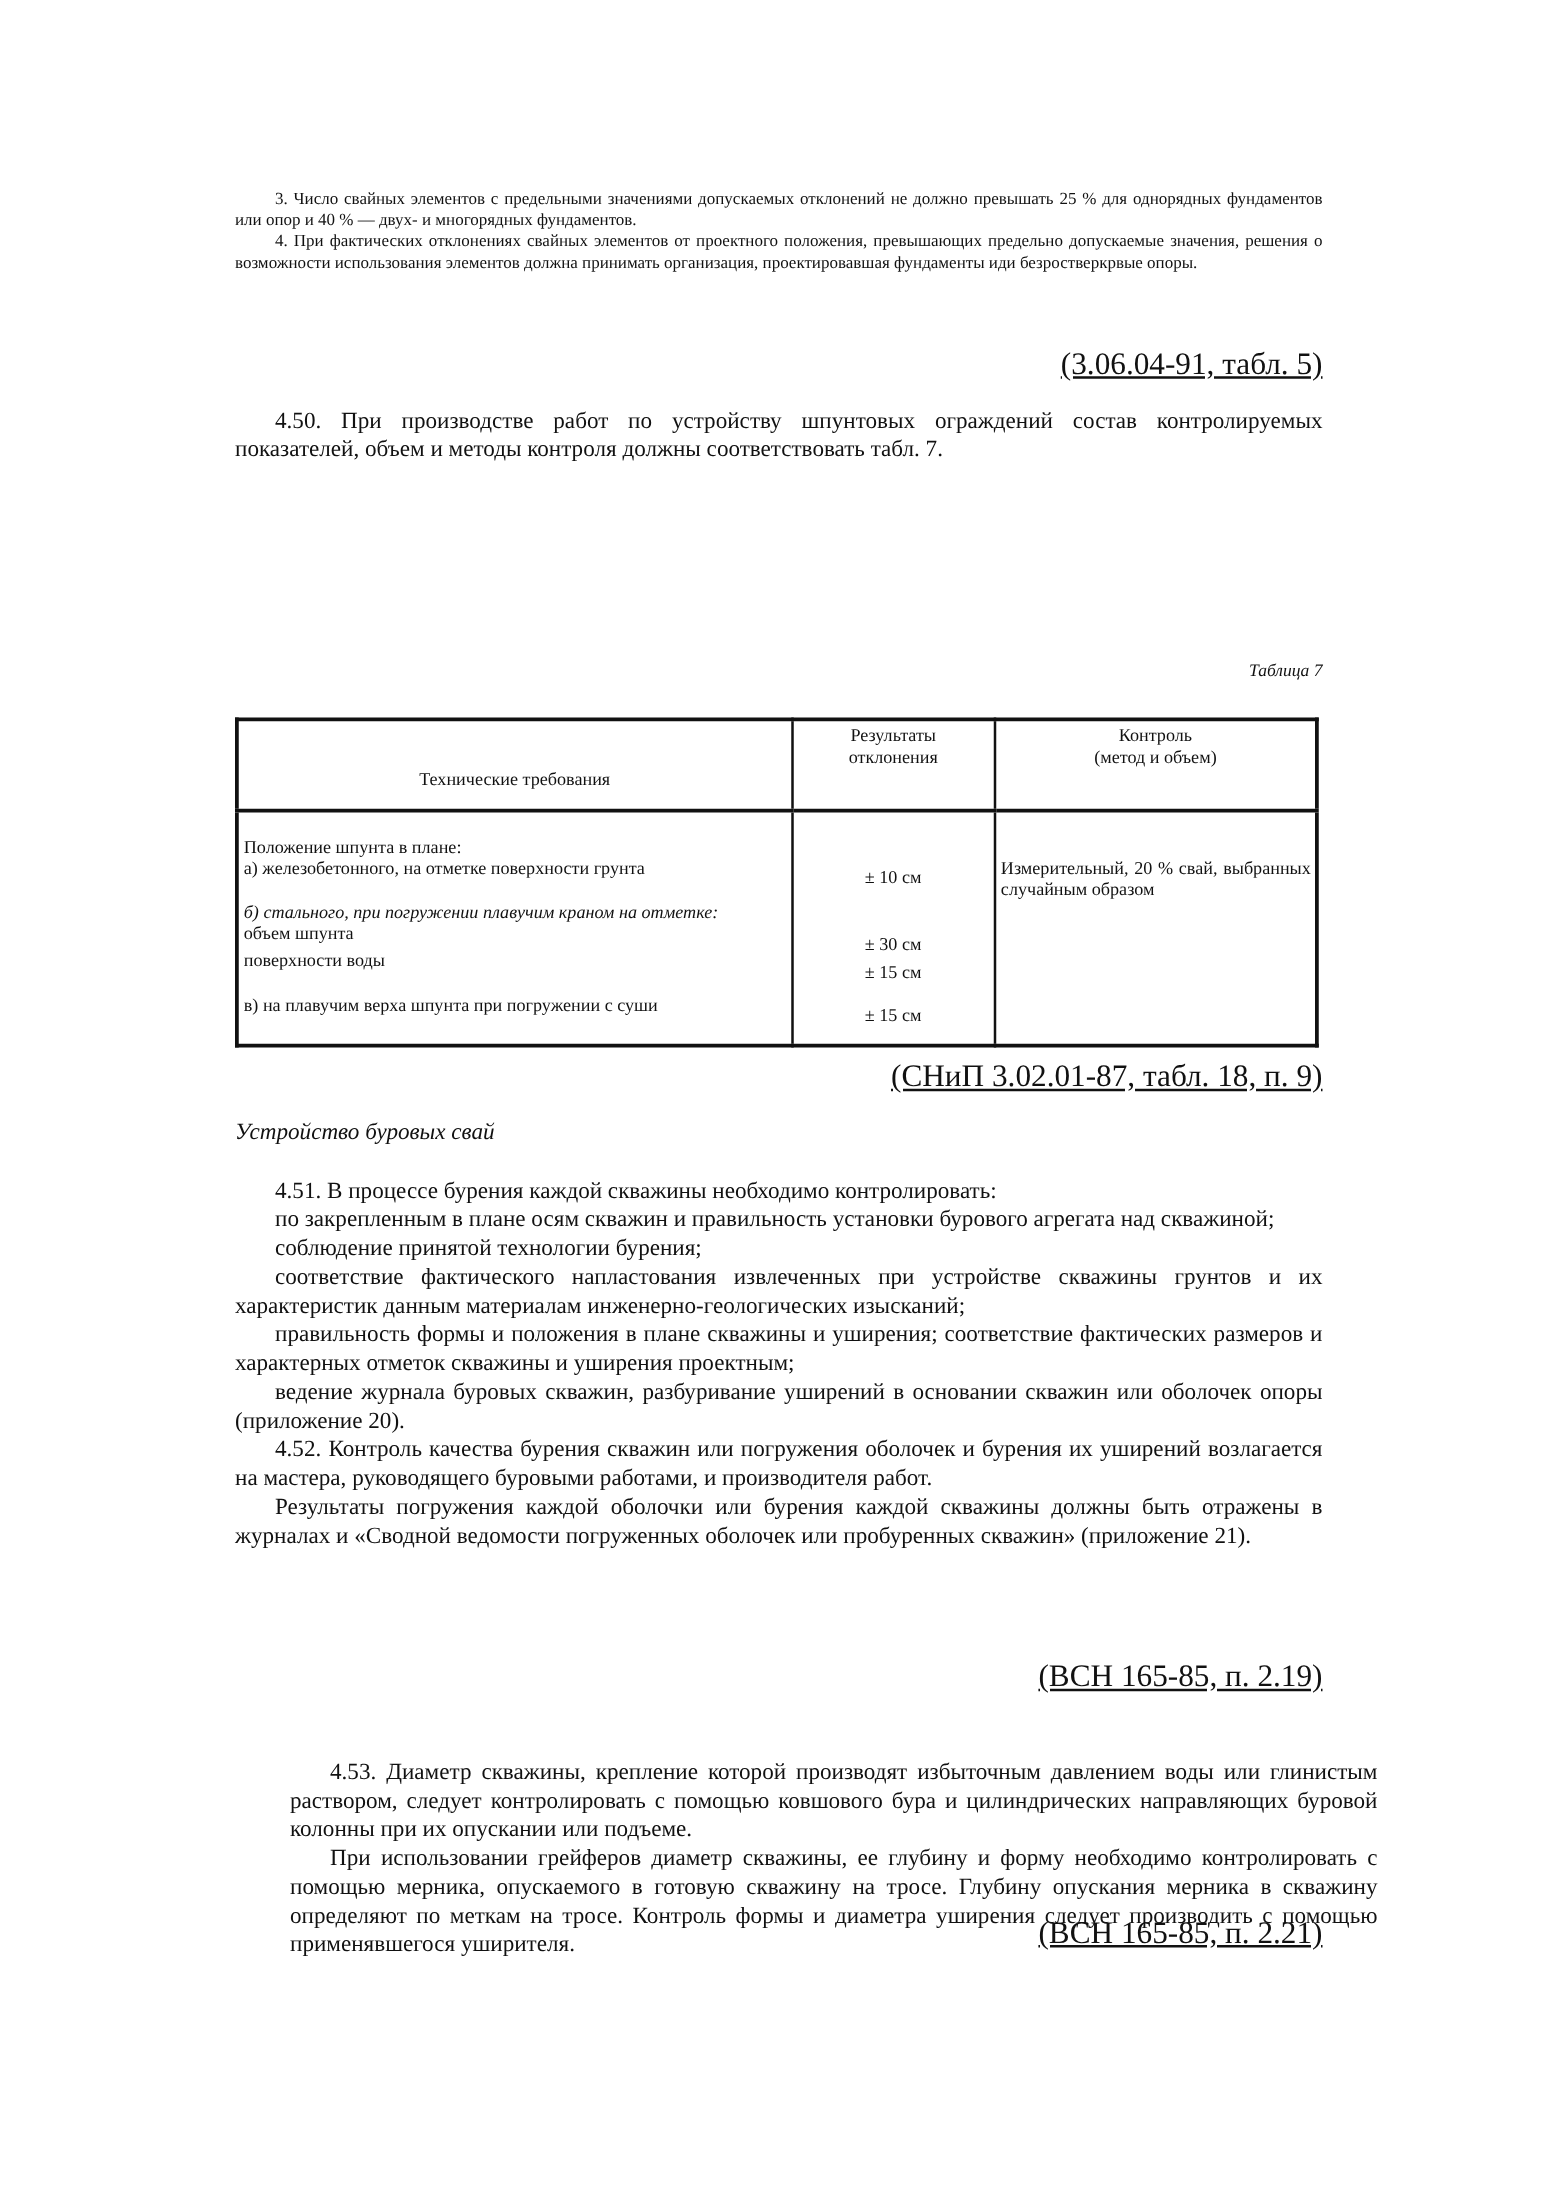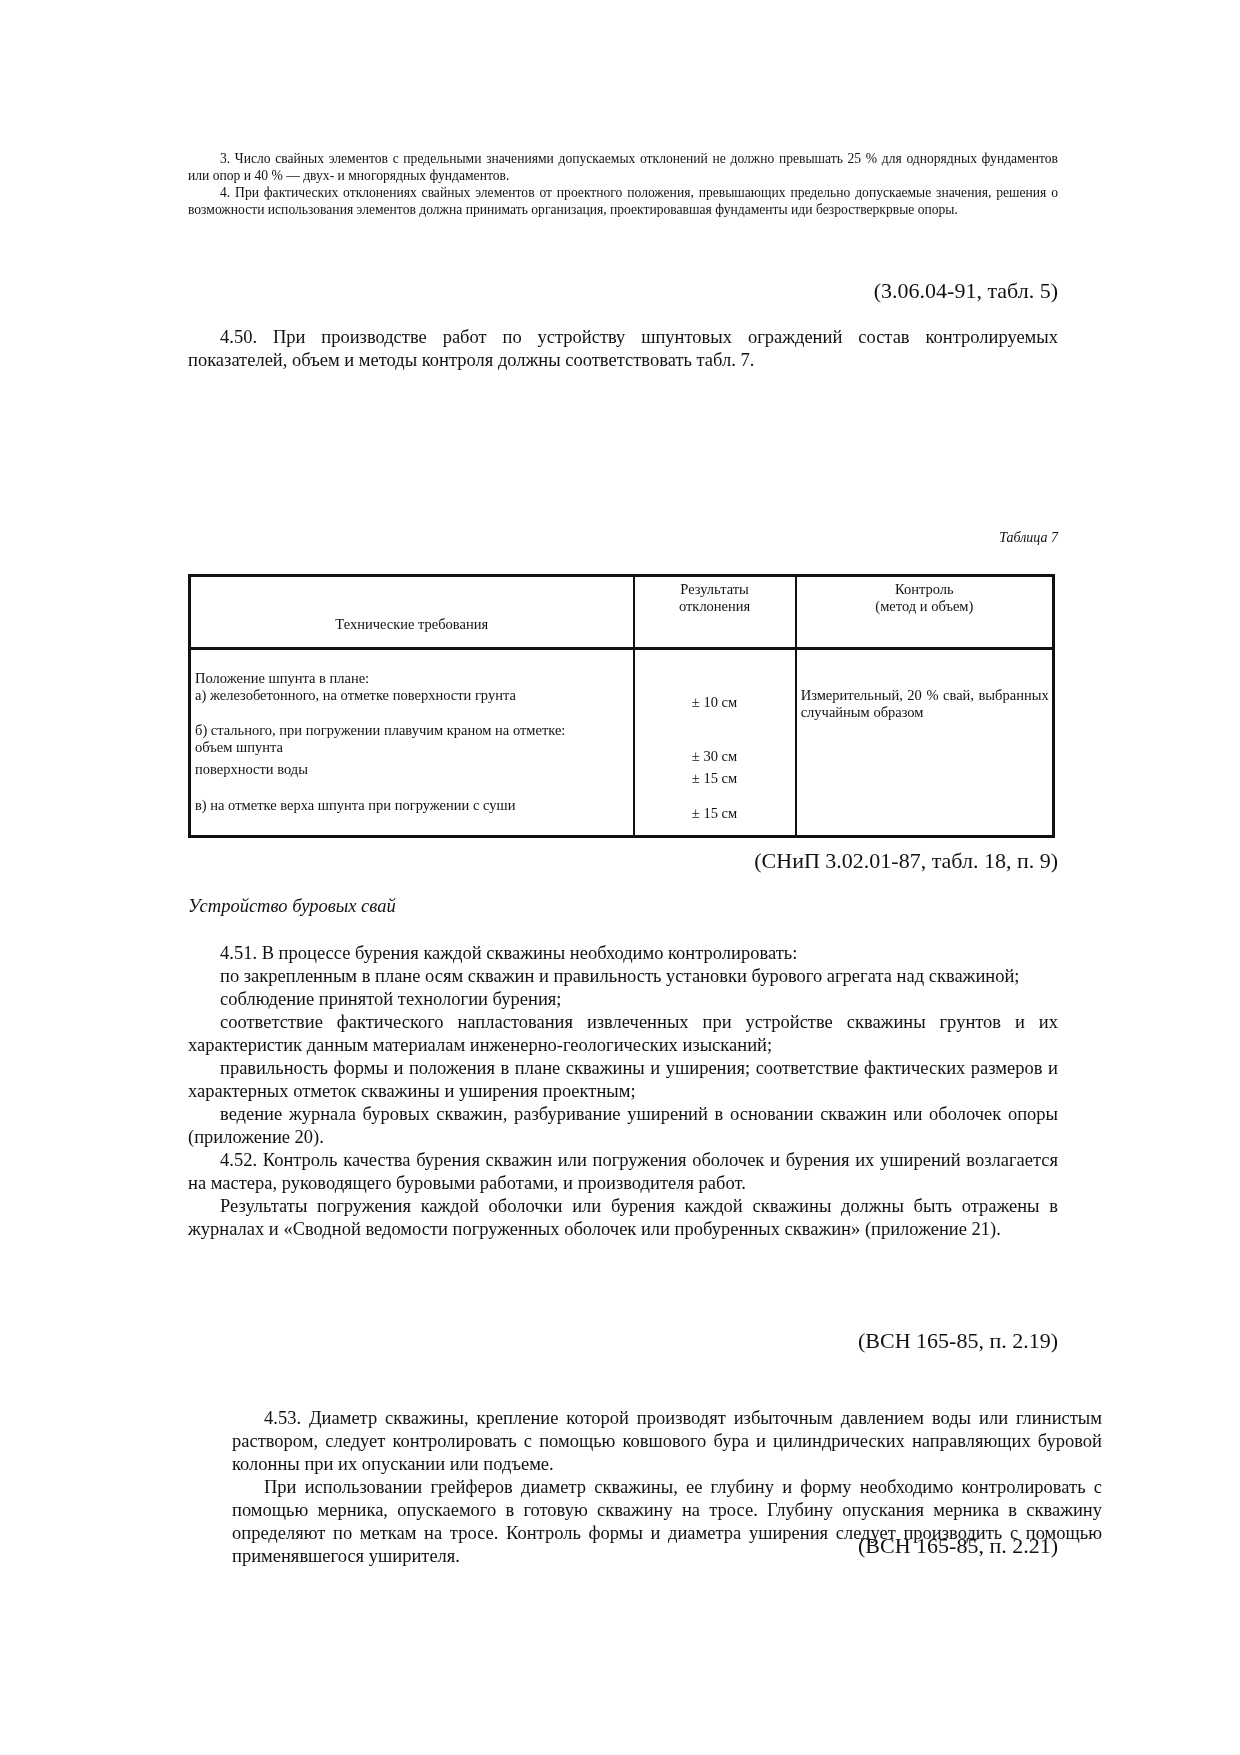--- a/index.html
+++ b/index.html
@@ -1,20 +1,20 @@
 <!DOCTYPE html>
 <html><head>
   <meta charset="utf-8">
   <style>
     html, body { margin: 0; padding: 0; background: #ffffff; }
     body { width: 1240px; height: 1755px; position: relative; overflow: hidden; color: #111; font-family: "Liberation Serif", serif; }
     .page { position: absolute; left: 188px; width: 870px; top: 0; }
     .note { position: absolute; left: 0; width: 870px; font-size: 13.6px; line-height: 17px; text-align: justify; }
     .note p { margin: 0; text-indent: 32px; }
-    .ref { position: absolute; right: 0; font-size: 22px; text-align: right; white-space: nowrap; }
+    .ref { position: absolute; right: 0; font-size: 25px; text-align: right; white-space: nowrap; text-decoration: underline; }
     .body-text { position: absolute; left: 0; width: 870px; font-size: 18.5px; line-height: 23px; text-align: justify; }
     .body-text p { margin: 0; text-indent: 32px; }
     .table-cap { position: absolute; right: 0; font-size: 14px; font-style: italic; margin-left: 19px; }
     .section-title { position: absolute; left: 0; width: 870px; font-size: 18.5px; font-style: italic; }
     table.t7 { position: absolute; left: 0; width: 867px; border-collapse: collapse; font-size: 14.5px; line-height: 17px; }
     table.t7 td { vertical-align: top; padding: 0; border-left: 2px solid #111; border-right: 2px solid #111; }
     table.t7 { border: 3px solid #111; }
     table.t7 tr.head td { border-bottom: 3px solid #111; height: 56px; text-align: center; vertical-align: middle; }
     .c1 { width: 441px; }
     .c2 { width: 160px; }
@@ -55,24 +55,24 @@
       <td class="c3" style="vertical-align:top; padding-top:4px;">
         <div>Контроль</div>
         <div>(метод и объем)</div>
       </td>
     </tr>
     <tr>
       <td class="c1">
         <div class="cellbox">
           <div class="req-line" style="top:20px;">Положение шпунта в плане:</div>
           <div class="req-line" style="top:37px;">а) железобетонного, на отметке поверхности грунта</div>
-          <div class="req-line" style="top:72px;">б) стального, при погружении плавучим краном на отметке:</div>
+          <div class="req-line" style="top:72px;font-style:italic;">б) стального, при погружении плавучим краном на отметке:</div>
           <div class="req-line" style="top:89px;">объем шпунта</div>
           <div class="req-line" style="top:111px;">поверхности воды</div>
-          <div class="req-line" style="top:147px;">в) на отметке верха шпунта при погружении с суши</div>
+          <div class="req-line" style="top:147px;">в) на плавучим верха шпунта при погружении с суши</div>
         </div>
       </td>
       <td class="c2">
         <div class="cellbox">
           <div class="dev-line" style="top:44px;">± 10 см</div>
           <div class="dev-line" style="top:98px;">± 30 см</div>
           <div class="dev-line" style="top:120px;">± 15 см</div>
           <div class="dev-line" style="top:155px;">± 15 см</div>
         </div>
       </td>

